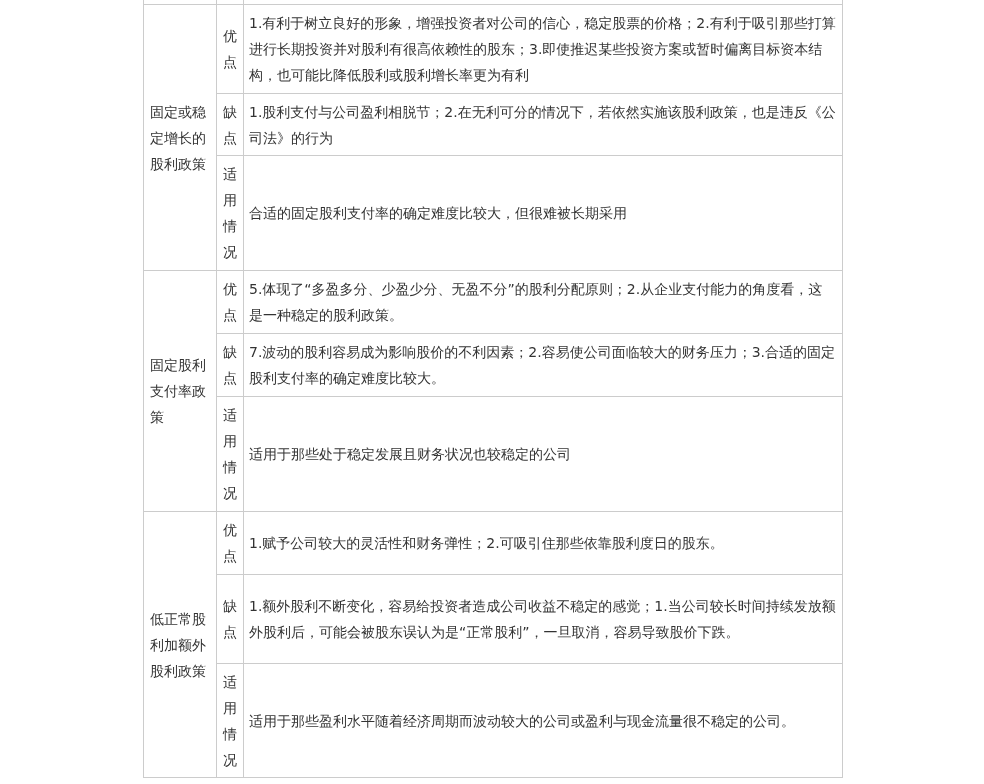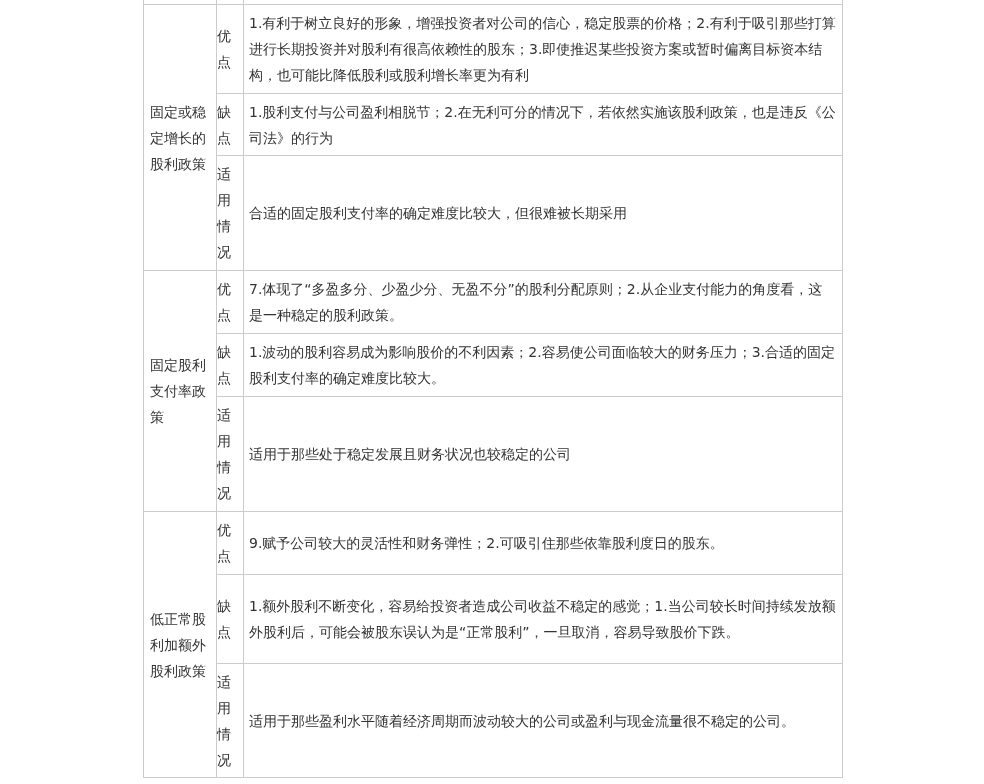--- a/index.html
+++ b/index.html
@@ -32,20 +32,21 @@
     padding: 0;
     word-break: break-all;
   }
   td.policy-name {
     width: 72px;
     padding: 0 4px 0 6px !important;
     vertical-align: middle;
   }
   td.aspect {
     width: 26px;
+    text-align: center;
     padding: 0 !important;
   }
   td.aspect .aspect-text {
     display: inline-block;
     width: 16px;
     word-break: break-all;
     line-height: 26px;
   }
   td.content {
     padding: 4px 6px 4px 5px !important;
@@ -92,49 +93,49 @@
       </tr>
 
       <tr style="height:63px">
         <td class="policy-name" rowspan="3">
           <span>固定股利支付率政策</span>
         </td>
         <td class="aspect">
           <span class="aspect-text">优点</span>
         </td>
         <td class="content">
-          <span>7.体现了“多盈多分、少盈少分、无盈不分”的股利分配原则；2.从企业支付能力的角度看，这是一种稳定的股利政策。</span>
+          <span>5.体现了“多盈多分、少盈少分、无盈不分”的股利分配原则；2.从企业支付能力的角度看，这是一种稳定的股利政策。</span>
         </td>
       </tr>
       <tr style="height:63px">
         <td class="aspect">
           <span class="aspect-text">缺点</span>
         </td>
         <td class="content">
-          <span>1.波动的股利容易成为影响股价的不利因素；2.容易使公司面临较大的财务压力；3.合适的固定股利支付率的确定难度比较大。</span>
+          <span>7.波动的股利容易成为影响股价的不利因素；2.容易使公司面临较大的财务压力；3.合适的固定股利支付率的确定难度比较大。</span>
         </td>
       </tr>
       <tr style="height:115px">
         <td class="aspect">
           <span class="aspect-text">适用情况</span>
         </td>
         <td class="content">
           <span>适用于那些处于稳定发展且财务状况也较稳定的公司</span>
         </td>
       </tr>
 
       <tr style="height:63px">
         <td class="policy-name" rowspan="3">
           <span>低正常股利加额外股利政策</span>
         </td>
         <td class="aspect">
           <span class="aspect-text">优点</span>
         </td>
         <td class="content">
-          <span>9.赋予公司较大的灵活性和财务弹性；2.可吸引住那些依靠股利度日的股东。</span>
+          <span>1.赋予公司较大的灵活性和财务弹性；2.可吸引住那些依靠股利度日的股东。</span>
         </td>
       </tr>
       <tr style="height:89px">
         <td class="aspect">
           <span class="aspect-text">缺点</span>
         </td>
         <td class="content">
           <span>1.额外股利不断变化，容易给投资者造成公司收益不稳定的感觉；1.当公司较长时间持续发放额外股利后，可能会被股东误认为是“正常股利”，一旦取消，容易导致股价下跌。</span>
         </td>
       </tr>

